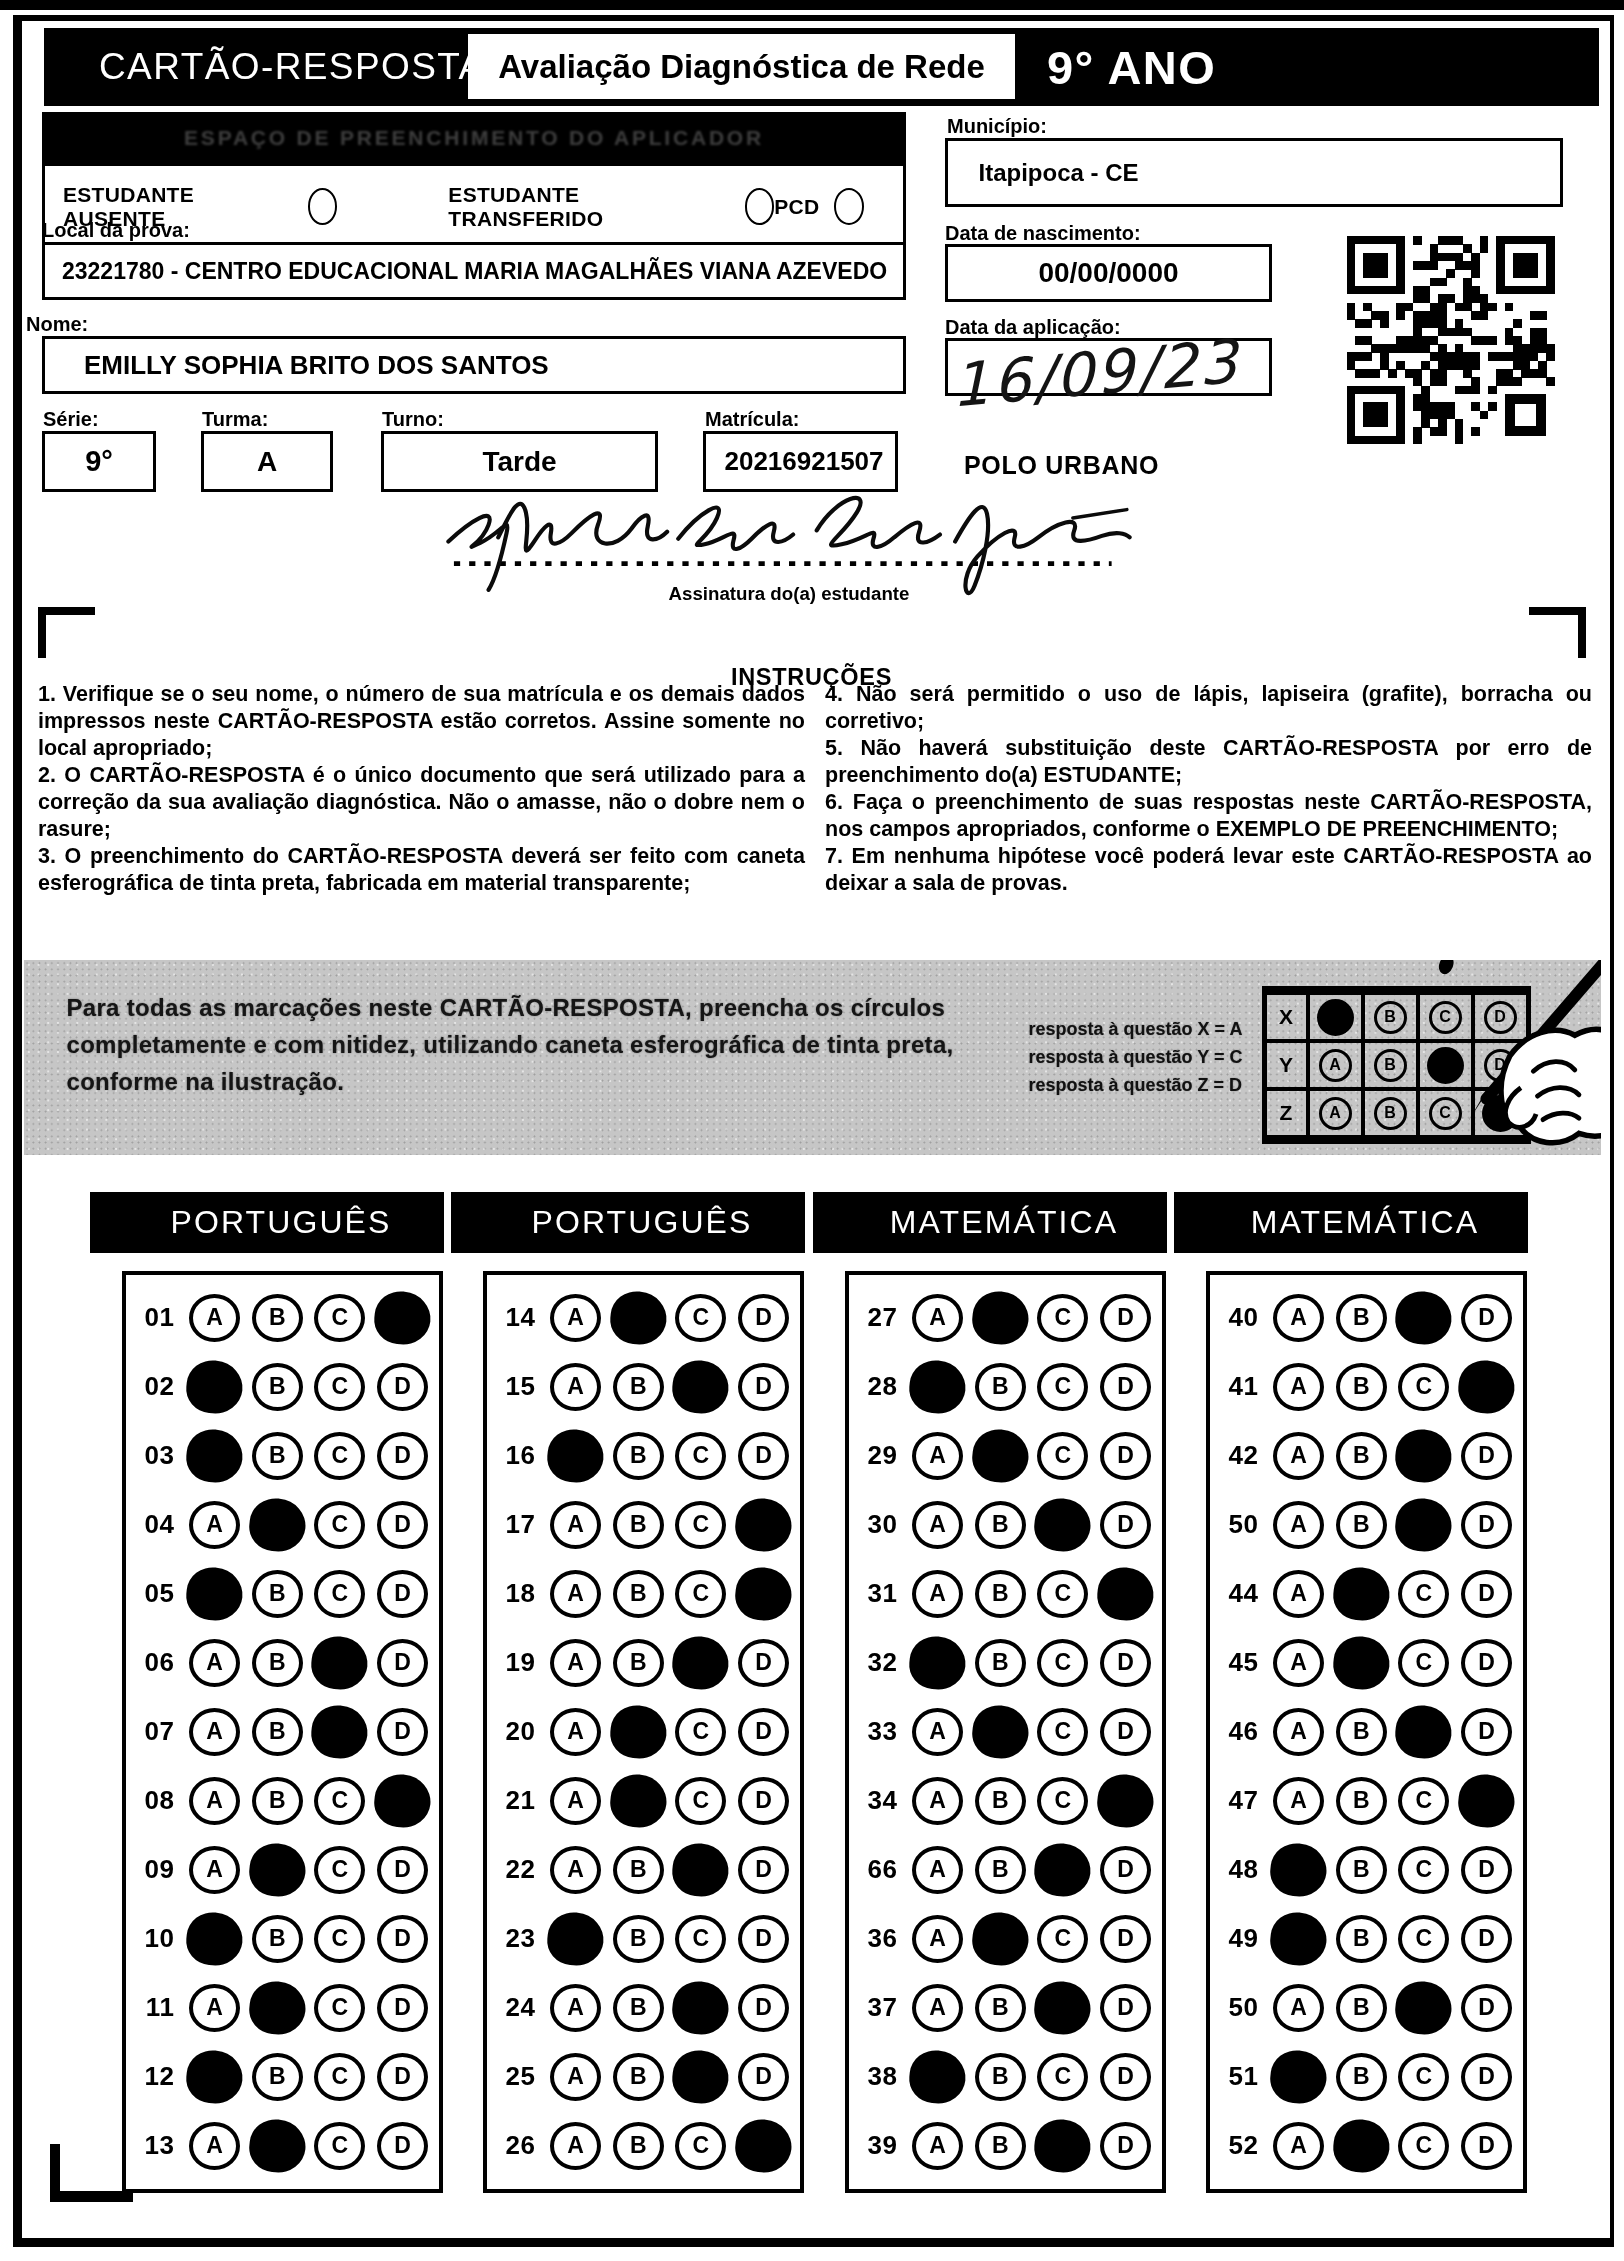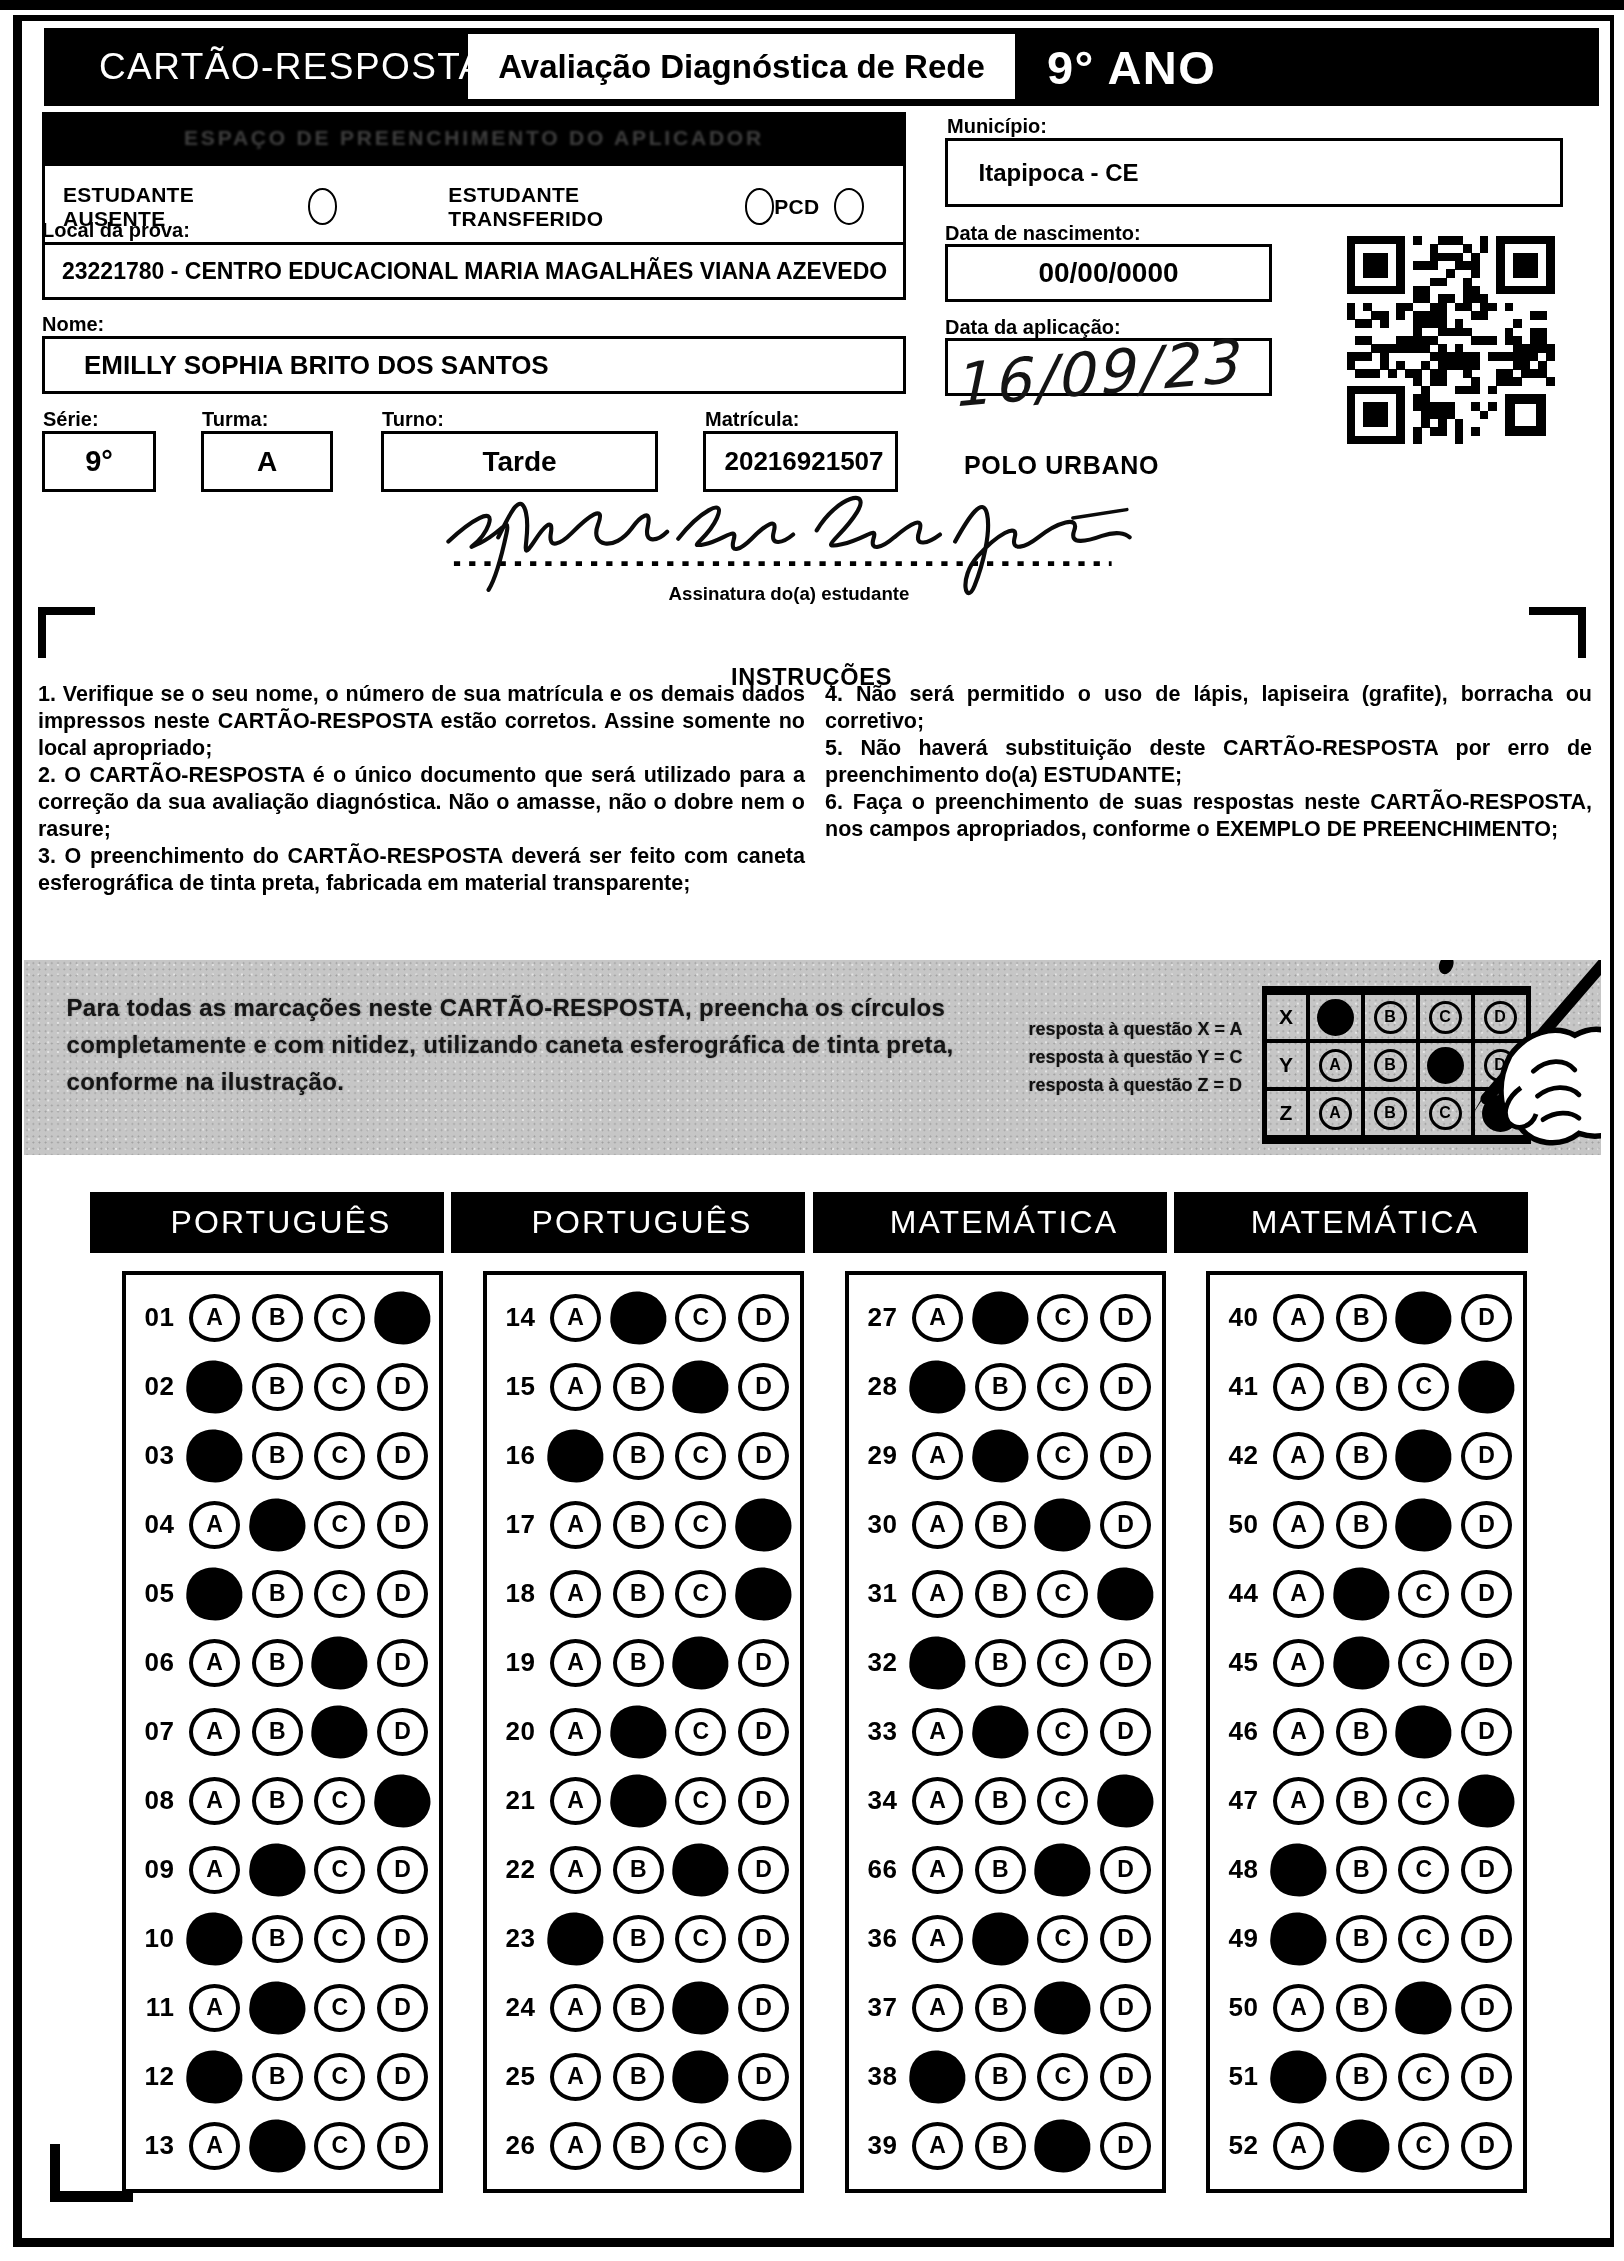--- a/index.html
+++ b/index.html
@@ -329,21 +329,21 @@
           <rect x="10" y="23" width="1.05" height="1.05"></rect>
           <rect x="11" y="23" width="1.05" height="1.05"></rect>
           <rect x="13" y="23" width="1.05" height="1.05"></rect>
           <rect x="15" y="23" width="1.05" height="1.05"></rect>
           <rect x="8" y="24" width="1.05" height="1.05"></rect>
           <rect x="13" y="24" width="1.05" height="1.05"></rect>
         </g>
     </svg>
   </div>
 
-  <div class="field-label" style="left:42px; top:313px;text-align:center;">Nome:</div>
+  <div class="field-label" style="left:26px; top:313px;text-align:center;">Nome:</div>
   <div class="field-box" style="left:42px; top:336px; width:864px; height:58px; padding-left:39px;">
     <span class="val" style="font-size:26px;">EMILLY SOPHIA BRITO DOS SANTOS</span>
   </div>
 
   <div class="field-label" style="left:945px; top:316px;">Data da aplicação:</div>
   <div class="field-box" style="left:945px; top:338px; width:327px; height:58px; overflow:visible; position:absolute;">
     <svg class="date-svg" viewBox="0 0 480 150">
       <text x="26" y="108" font-size="86" font-style="italic" fill="#141414" letter-spacing="4" font-family="DejaVu Sans, sans-serif" transform="rotate(-5 240 75) skewX(-6)">16/09/23</text>
     </svg>
   </div>
@@ -394,20 +394,21 @@
   </div>
   <div class="instr-col" id="instr-left">
       <p>1. Verifique se o seu nome, o número de sua matrícula e os demais dados impressos neste CARTÃO-RESPOSTA estão corretos. Assine somente no local apropriado;</p>
       <p>2. O CARTÃO-RESPOSTA é o único documento que será utilizado para a correção da sua avaliação diagnóstica. Não o amasse, não o dobre nem o rasure;</p>
       <p>3. O preenchimento do CARTÃO-RESPOSTA deverá ser feito com caneta esferográfica de tinta preta, fabricada em material transparente;</p>
     </div>
   <div class="instr-col" id="instr-right">
       <p>4. Não será permitido o uso de lápis, lapiseira (grafite), borracha ou corretivo;</p>
       <p>5. Não haverá substituição deste CARTÃO-RESPOSTA por erro de preenchimento do(a) ESTUDANTE;</p>
       <p>6. Faça o preenchimento de suas respostas neste CARTÃO-RESPOSTA, nos campos apropriados, conforme o EXEMPLO DE PREENCHIMENTO;</p>
+      <p>7. Em nenhuma hipótese você poderá levar este CARTÃO-RESPOSTA ao deixar a sala de provas.</p>
     </div>
 
   <div class="ex-band">
     <div class="ex-text">Para todas as marcações neste CARTÃO-RESPOSTA, preencha os círculos completamente e com nitidez, utilizando caneta esferográfica de tinta preta, conforme na ilustração.</div>
     <div class="ex-legend">
         <div>resposta à questão X = A</div>
         <div>resposta à questão Y = C</div>
         <div>resposta à questão Z = D</div>
       </div>
     <div class="ex-grid">

